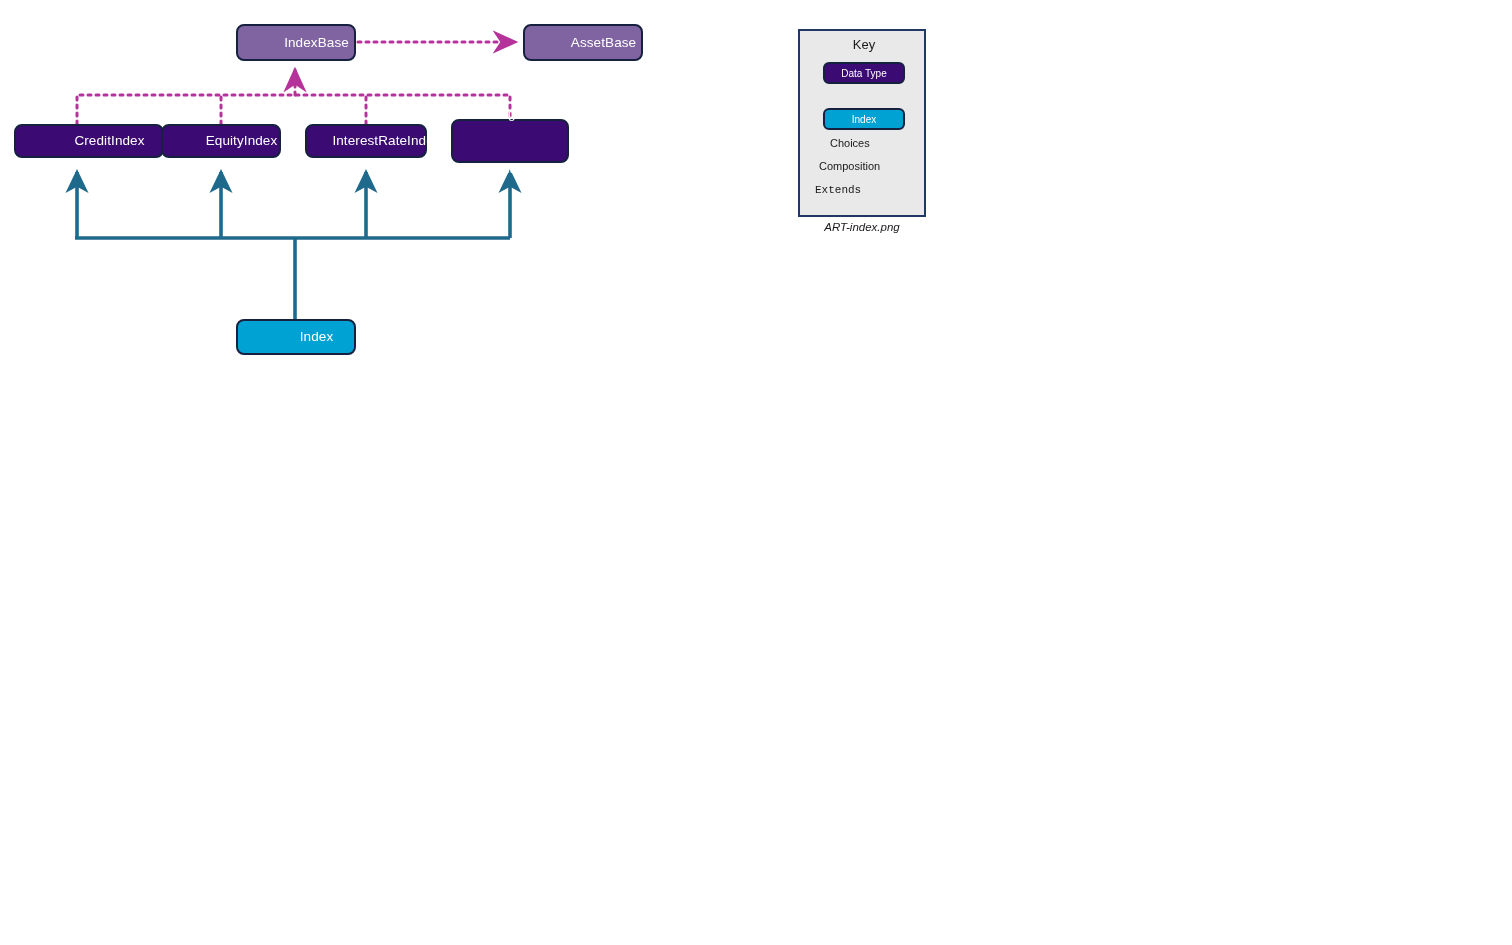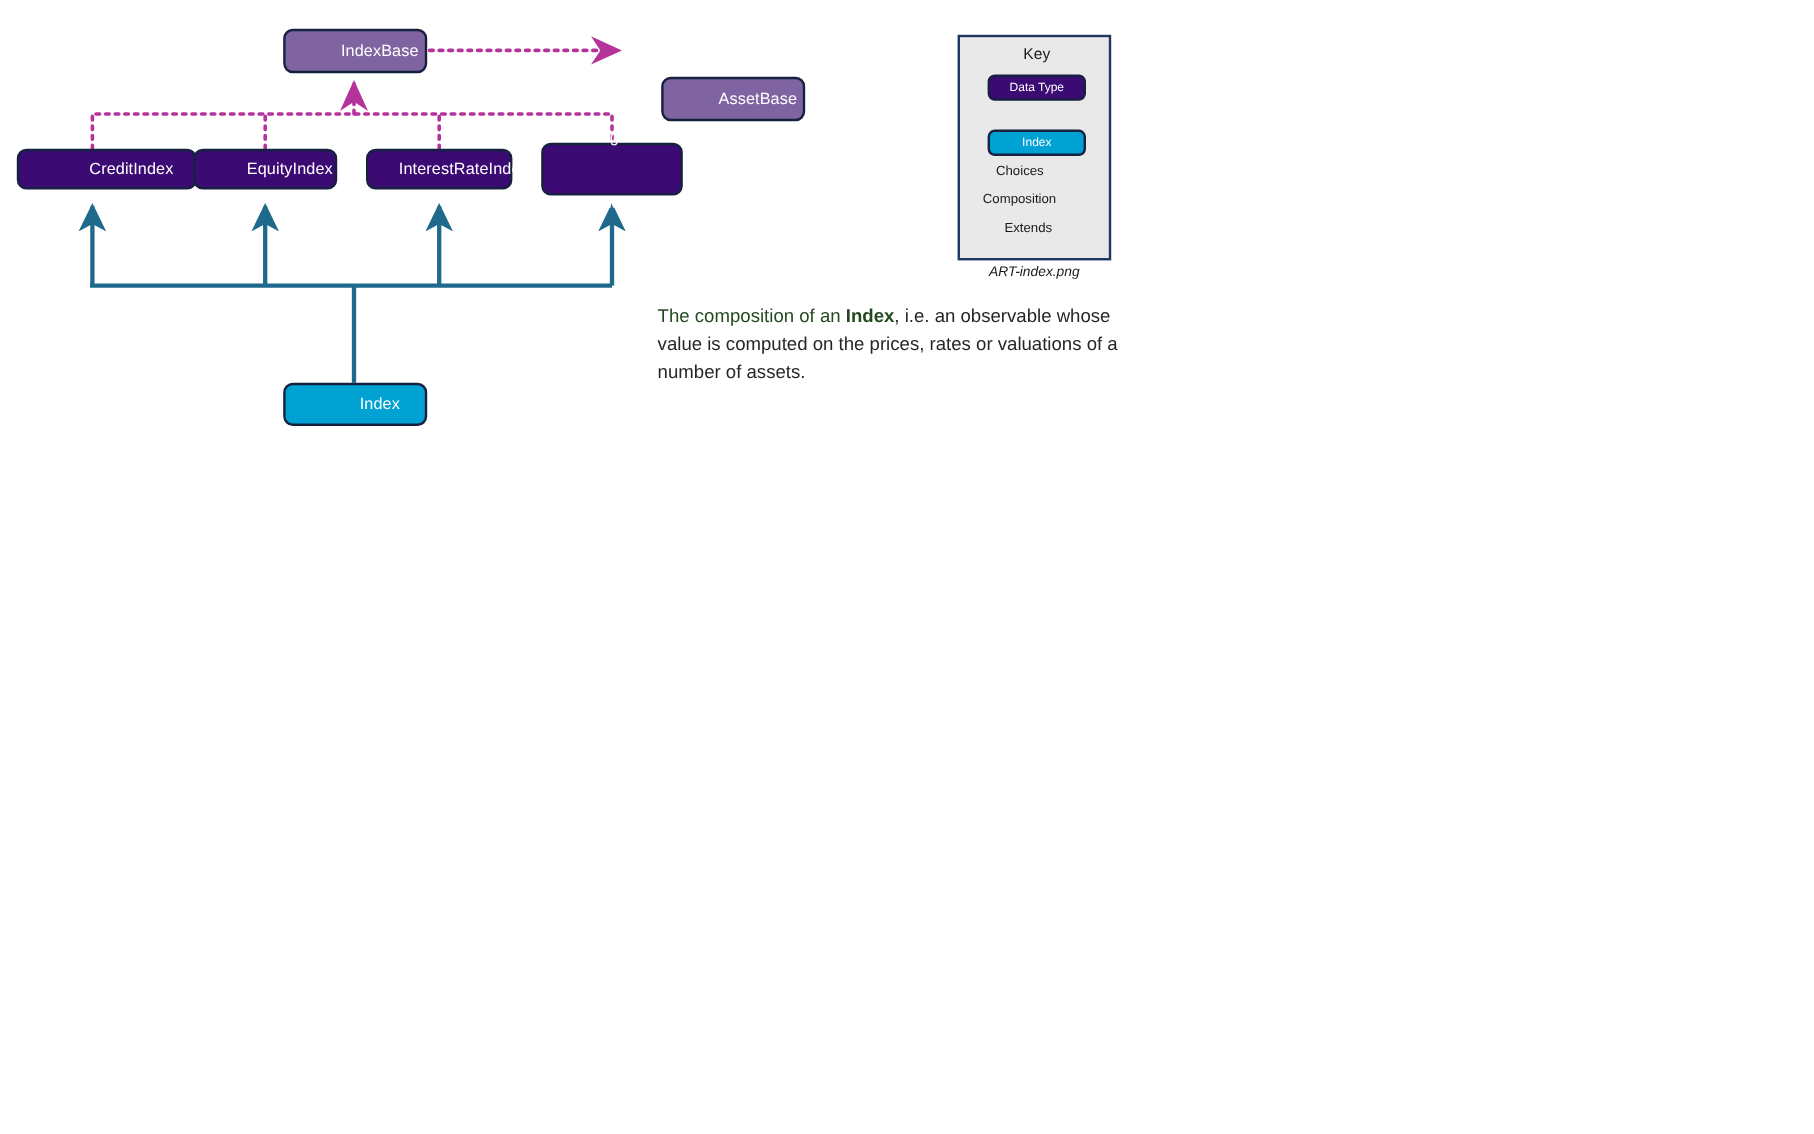--- a/index.html
+++ b/index.html
@@ -97,21 +97,21 @@
   #key-choice   { top: 77px; background: #00a2d4; }
 
   .key-legend-label {
     position: absolute;
     font-size: 11px;
     color: #1a1a1a;
     white-space: nowrap;
   }
   #key-label-choices     { left: 30px; top: 106px; }
   #key-label-composition { left: 19px; top: 129px; }
-  #key-label-extends     { left: 37px; top: 153px; }
+  #key-label-extends     { left: 15px; top: 153px; font-family: Liberation Mono, monospace; }
 
   #key-caption {
     position: absolute;
     left: 798px;
     top: 221px;
     width: 128px;
     text-align: center;
     font-style: italic;
     font-size: 11.5px;
     color: #1a1a1a;
@@ -173,21 +173,21 @@
       <line x1="821" y1="152" x2="900" y2="152" stroke="#1f6a8c" stroke-width="3.4" marker-end="url(#arrow-choices)"></line>
       <line x1="821" y1="175" x2="900" y2="175" stroke="#4b0c9e" stroke-width="3.4" marker-end="url(#arrow-composition)"></line>
       <line x1="821" y1="198" x2="900" y2="198" stroke="#b5329b" stroke-width="3.2" stroke-dasharray="3 5" stroke-linecap="round" marker-end="url(#arrow-extends)"></line>
     </g>
   </svg>
 
   <div class="node base" style="left:236px; top:24px; width:120px; height:37px;">
     <span>IndexBase</span>
   </div>
 
-  <div class="node base" style="left:551px; top:24px; width:120px; height:37px;margin-top:40px;">
+  <div class="node base" style="left:523px; top:24px; width:120px; height:37px;">
     <span>AssetBase</span>
   </div>
 
   <div class="node datatype" style="left:14px; top:124px; width:150px; height:34px;">
     <span>CreditIndex</span>
   </div>
 
   <div class="node datatype" style="left:161px; top:124px; width:120px; height:34px;">
     <span>EquityIndex</span>
   </div>
@@ -213,17 +213,14 @@
     <div class="key-box" id="key-choice">
       <span>Index</span>
     </div>
     <div class="key-legend-label" id="key-label-choices">Choices</div>
     <div class="key-legend-label" id="key-label-composition">Composition</div>
     <div class="key-legend-label" id="key-label-extends">Extends</div>
   </div>
 
   <div id="key-caption">ART-index.png</div>
 
-  <div id="caption-block">
-    <span class="lead">The composition of an </span><span class="emph">Index</span><span>, i.e. an observable whose value is computed on the prices, rates or valuations of a number of assets.</span>
-  </div>
 
 </div>
 
 </body></html>

